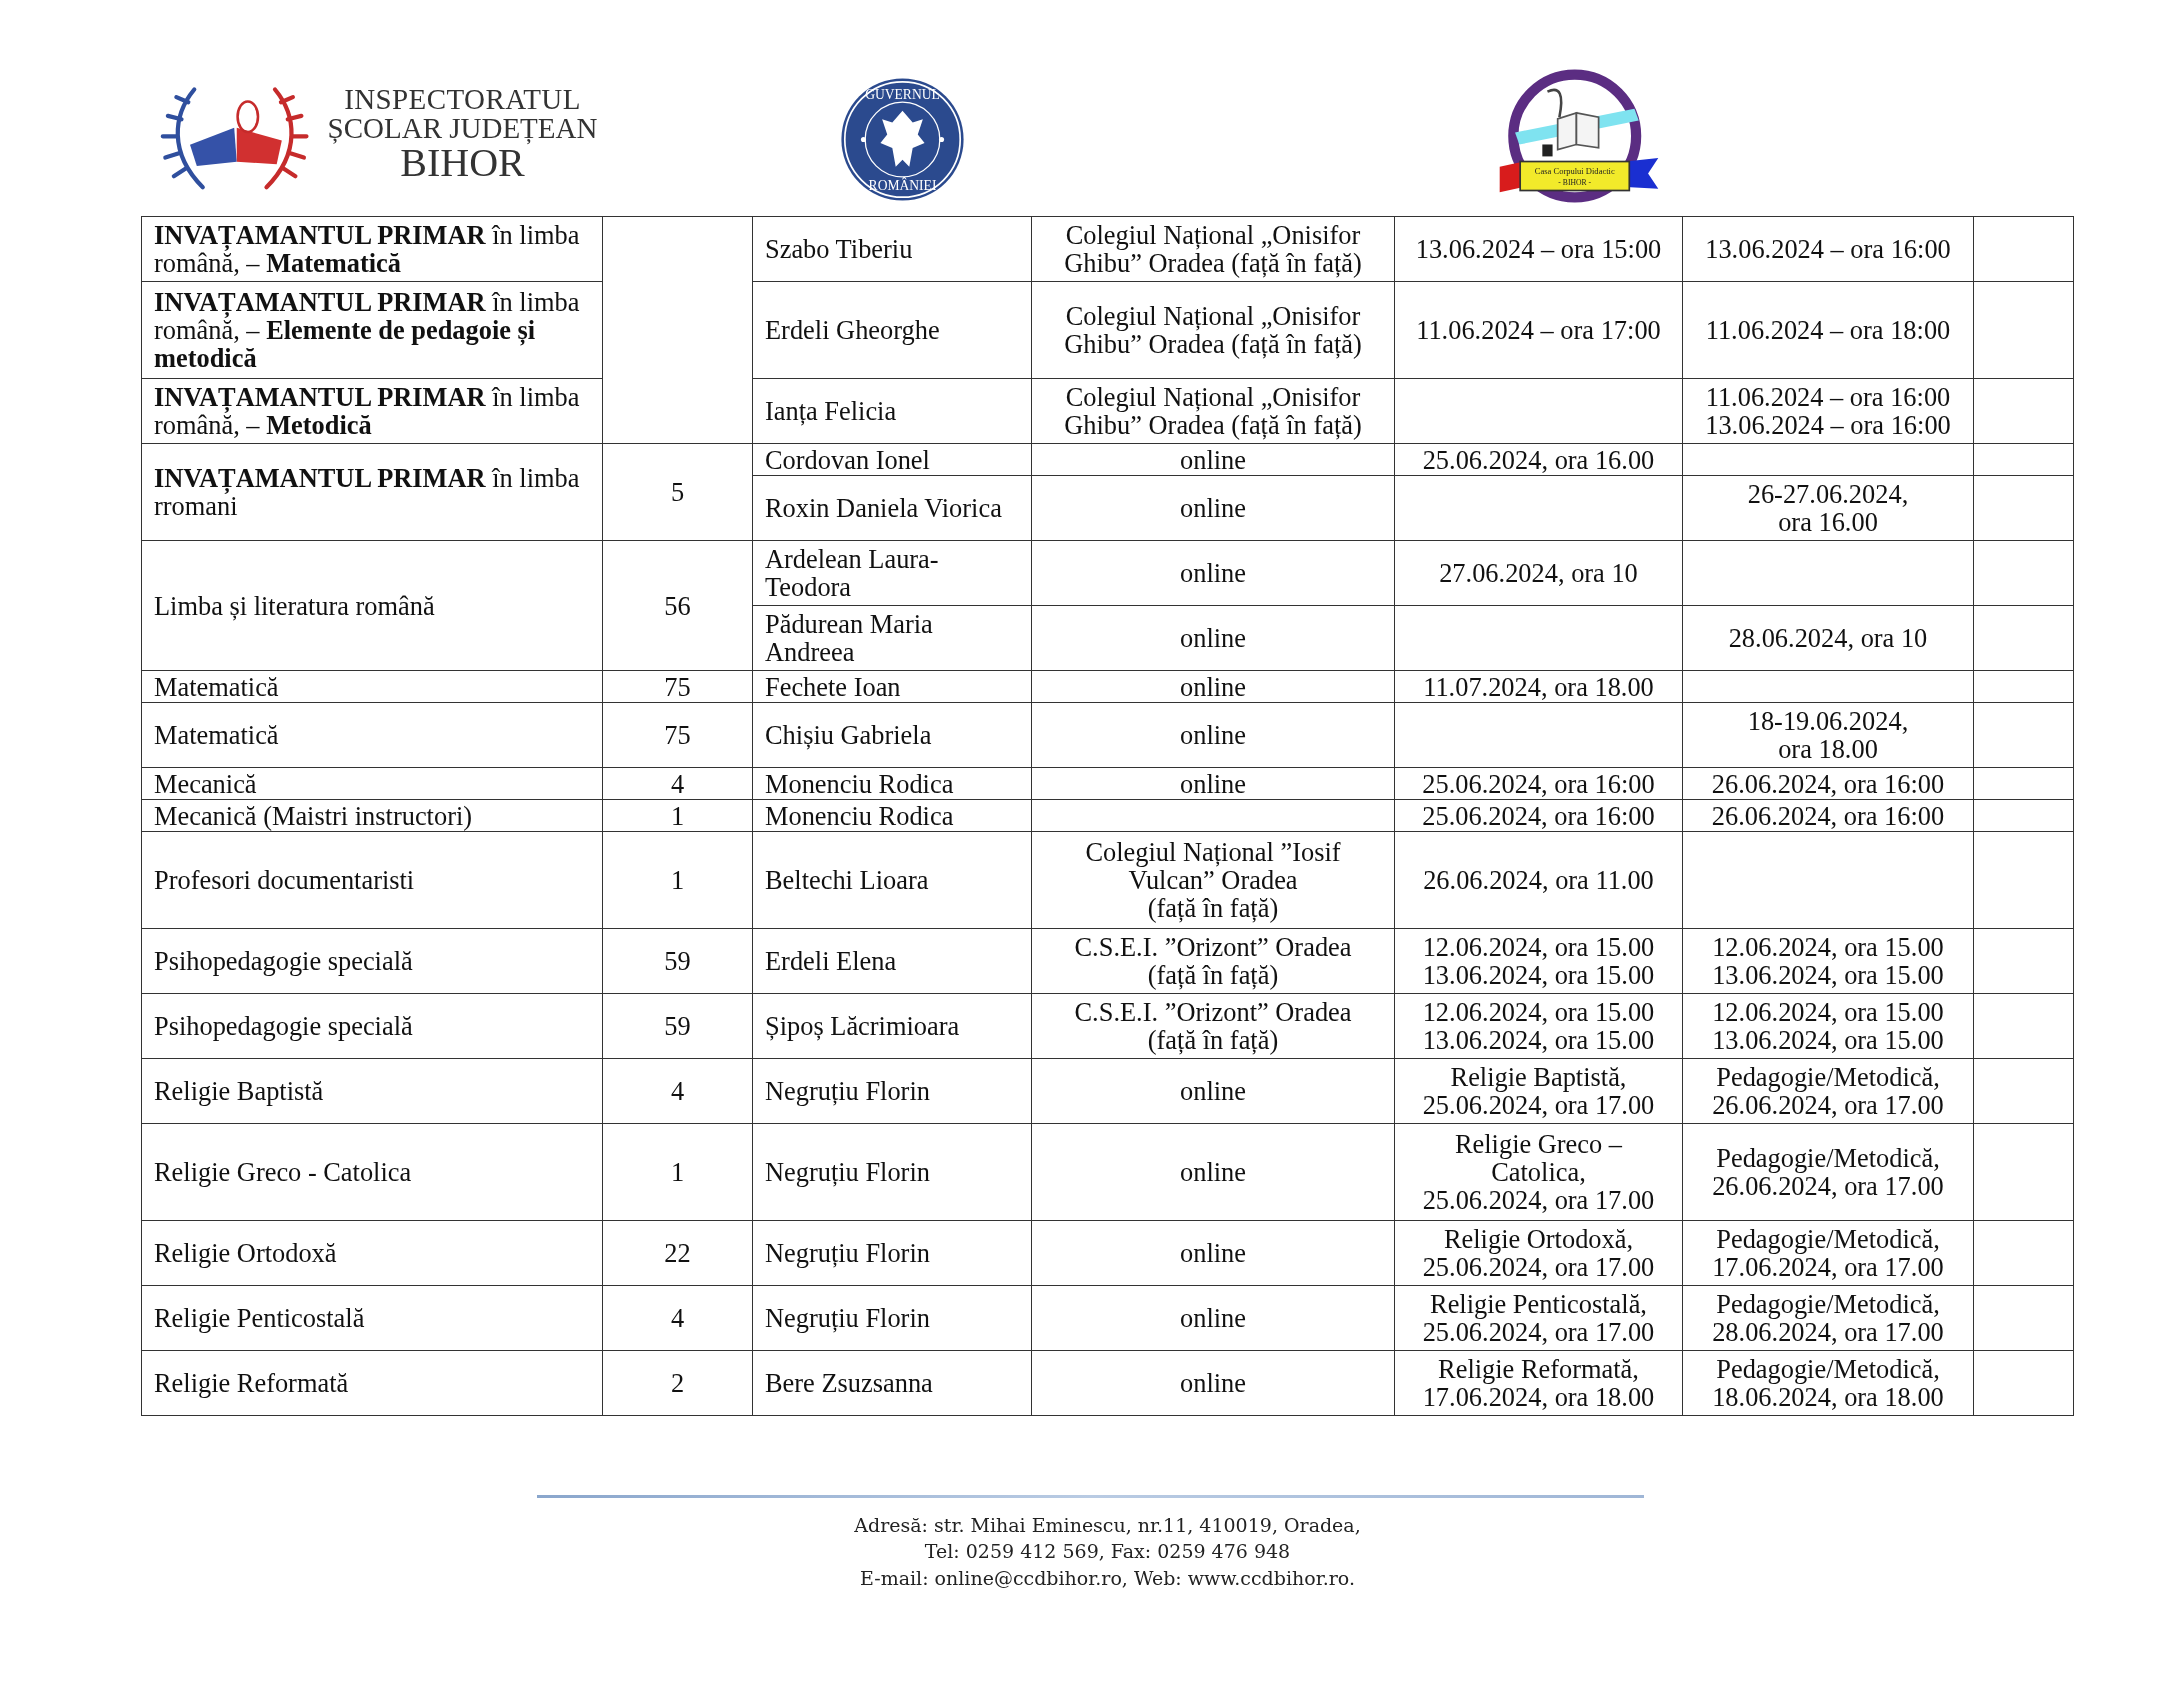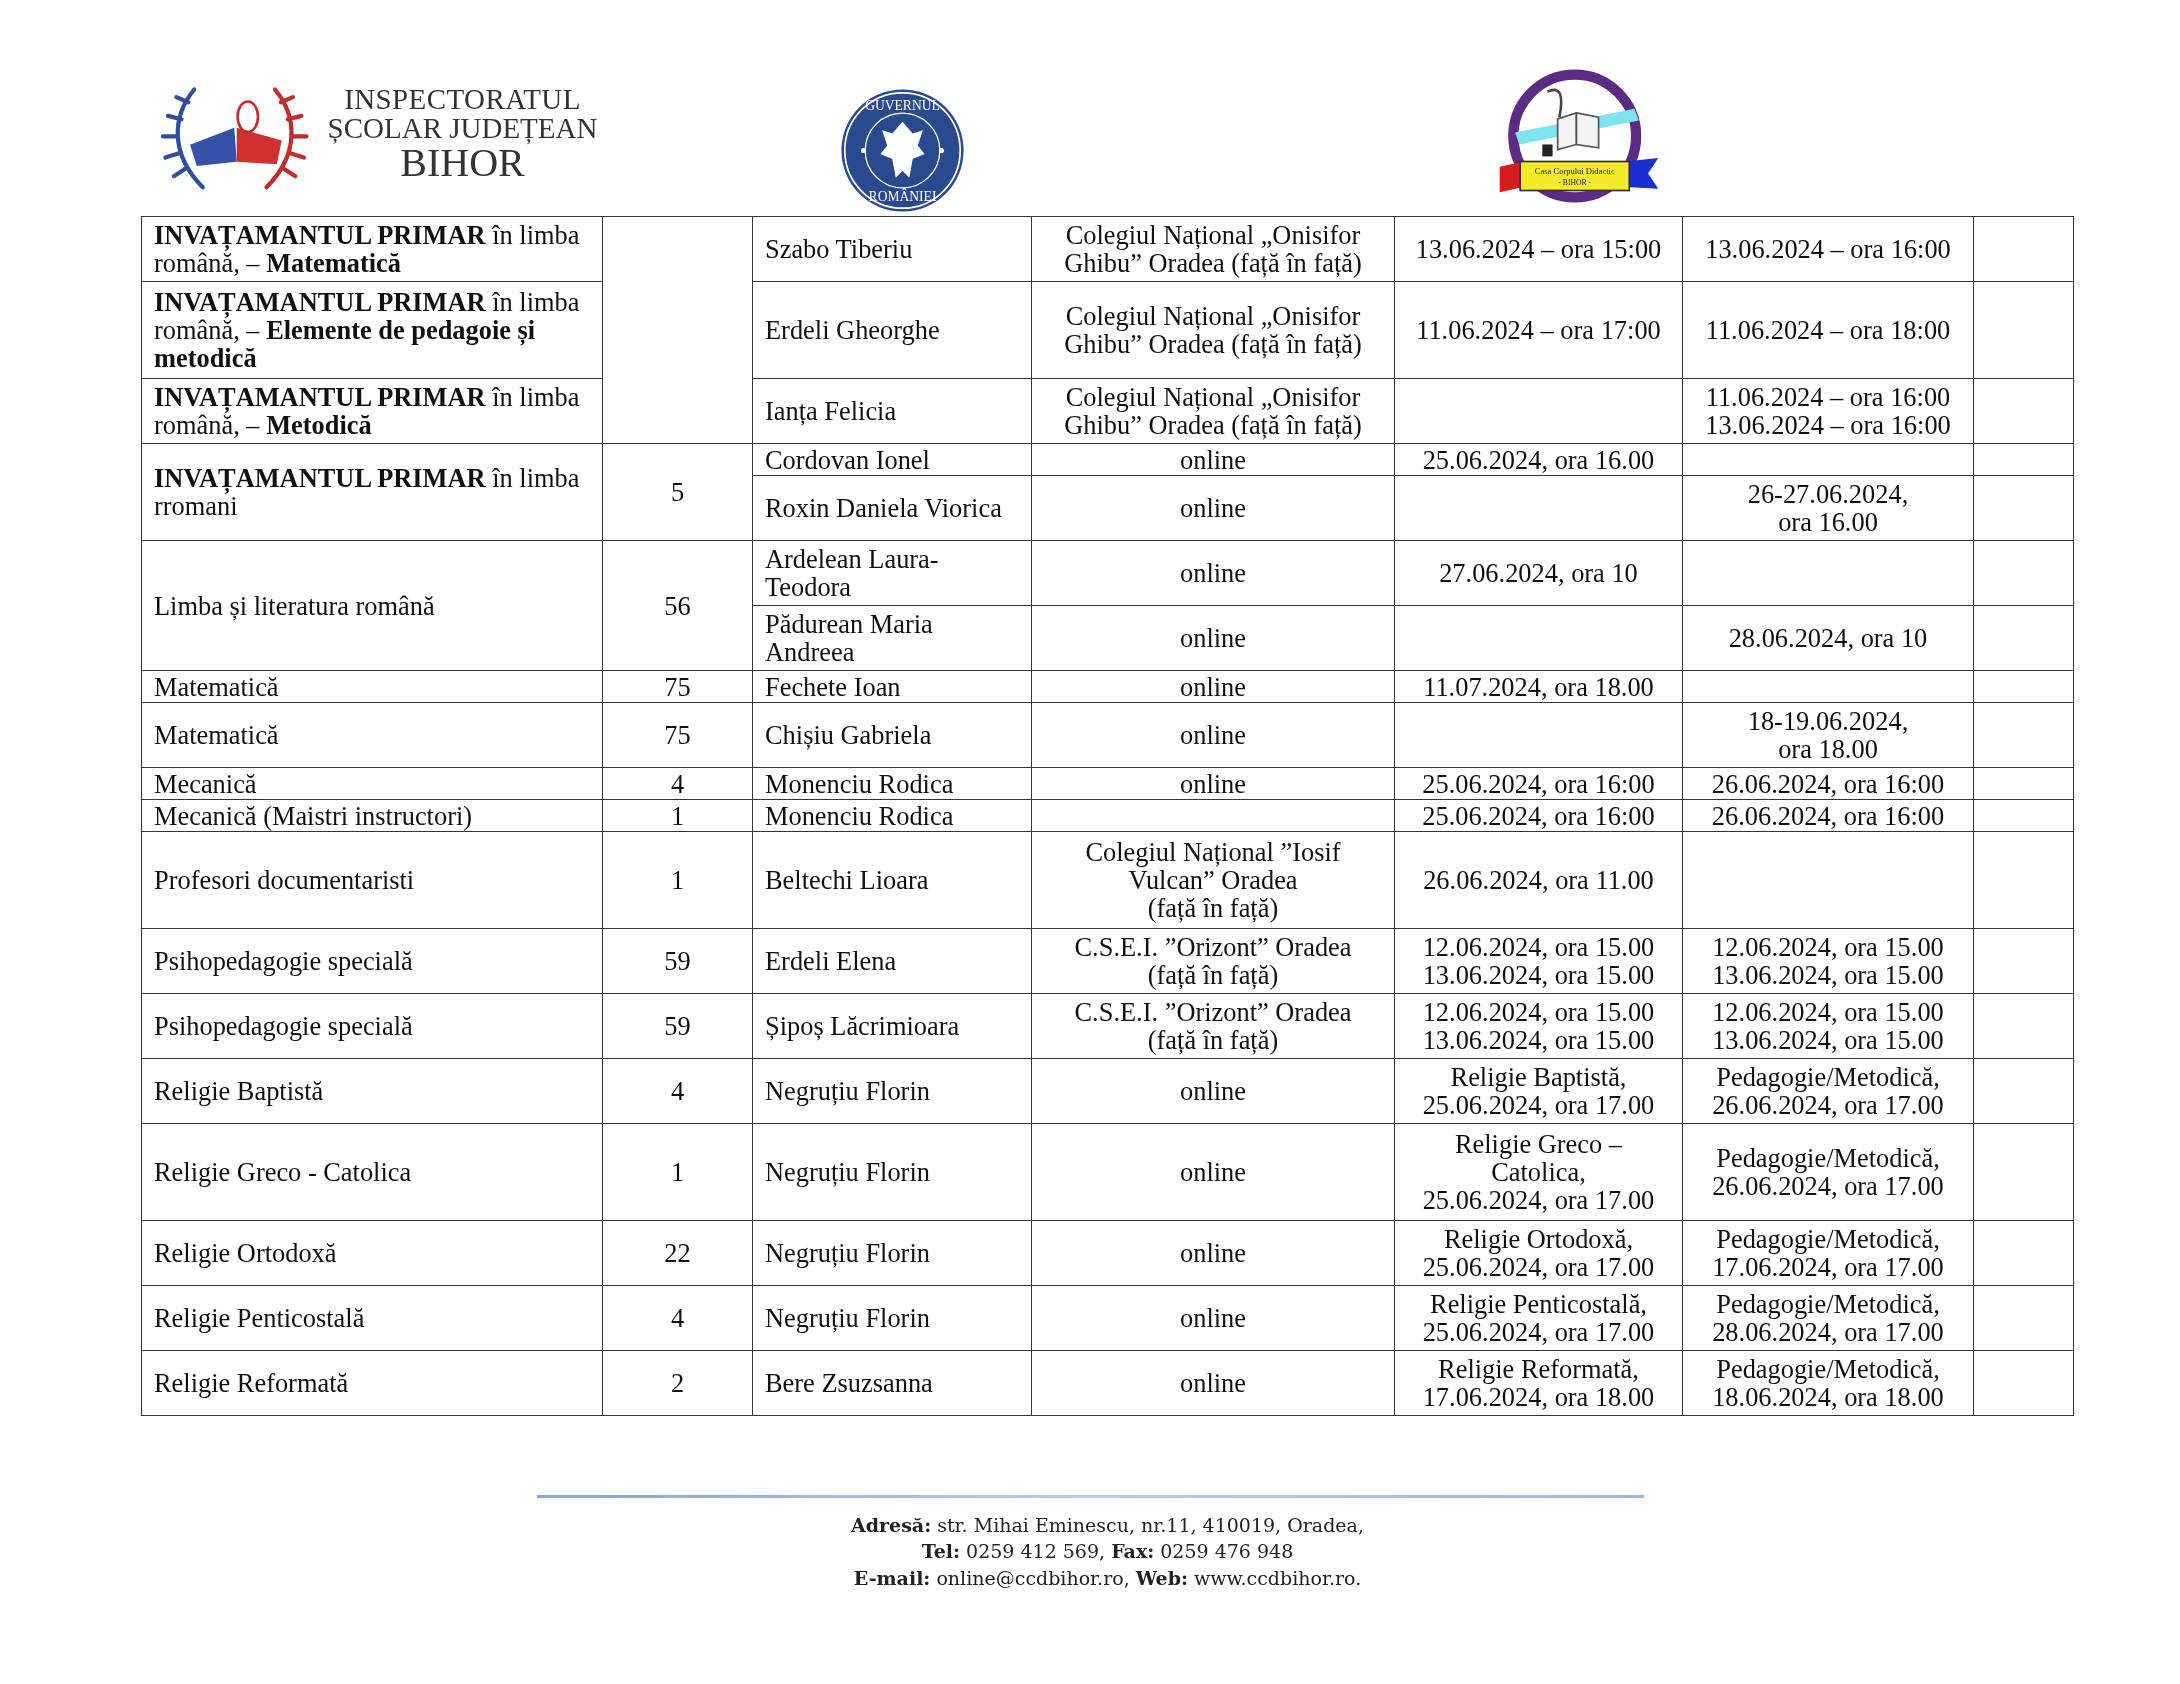--- a/index.html
+++ b/index.html
@@ -5,39 +5,39 @@
   html, body { margin: 0; padding: 0; background: #ffffff; }
   body { width: 2181px; height: 1685px; position: relative; overflow: hidden;
          font-family: "Liberation Serif", "DejaVu Serif", serif; color: #111; }
   .header { position: absolute; left: 0; top: 0; width: 2181px; height: 213px; margin-left: 20px; }
   .isj-logo { position: absolute; left: 136px; top: 81px; width: 170px; height: 119px; }
   .isj-text { position: absolute; left: 302px; top: 85px; width: 281px; text-align: center;
               font-family: "Liberation Serif", serif; color: #333; line-height: 29px; }
   .isj-text .l1 { font-size: 29px; letter-spacing: 0.4px; }
   .isj-text .l2 { font-size: 29px; }
   .isj-text .l3 { font-size: 40px; margin-top: 5.1px; }
-  .gov-logo { position: absolute; left: 818px; top: 86px; width: 129px; height: 129px; }
+  .gov-logo { position: absolute; left: 818px; top: 75px; width: 129px; height: 129px; }
   .min-text { position: absolute; left: 997px; top: 102px; width: 511px; text-align: center;
               font-family: "Liberation Sans", sans-serif; color: #1a1a6e; }
   .min-text .t1 { font-size: 29px; font-weight: bold; letter-spacing: -0.4px; }
   .min-text .t2 { font-size: 20.4px; font-weight: bold; margin-top: 12px; letter-spacing: -0.3px; }
   .ccd-logo { position: absolute; left: 1478px; top: 66px; width: 162px; height: 145px; text-align: right; }
 
   table.main { position: absolute; left: 141px; top: 216px; border-collapse: collapse;
                table-layout: fixed; width: 1932px; font-size: 26.4px; line-height: 28px; }
   table.main td { border: 1.7px solid #333; padding: 0 12px; vertical-align: middle; word-wrap: break-word; }
   td.c { text-align: center; }
   td.top { vertical-align: top; }
   .b { font-weight: bold; }
 
   .footer-line { position: absolute; left: 537px; top: 1495px; width: 1107px; height: 2.6px;
                  background: linear-gradient(to right, #8aa6cc, #b9cbe3 50%, #9fb6d6); }
   .footer { position: absolute; left: 511px; top: 1512px; width: 1193px; text-align: center;
             font-family: "DejaVu Serif", serif; font-size: 19px; line-height: 26.4px; color: #222; }
-  .footer .lbl { font-weight: bold; }
+  .footer .lbl { font-weight: normal; }
 </style>
 </head>
 <body>
 
 <div class="header">
   <div class="isj-logo">
     <svg width="170" height="119" viewBox="0 0 200 140">
       <g fill="none" stroke="#2f4f9e" stroke-width="5" stroke-linecap="round">
         <path d="M45 10 C20 40, 15 85, 55 125"></path>
         <path d="M38 25 l-14 -6 M30 45 l-16 -4 M25 65 l-17 0 M27 85 l-16 5 M35 103 l-14 9"></path>

